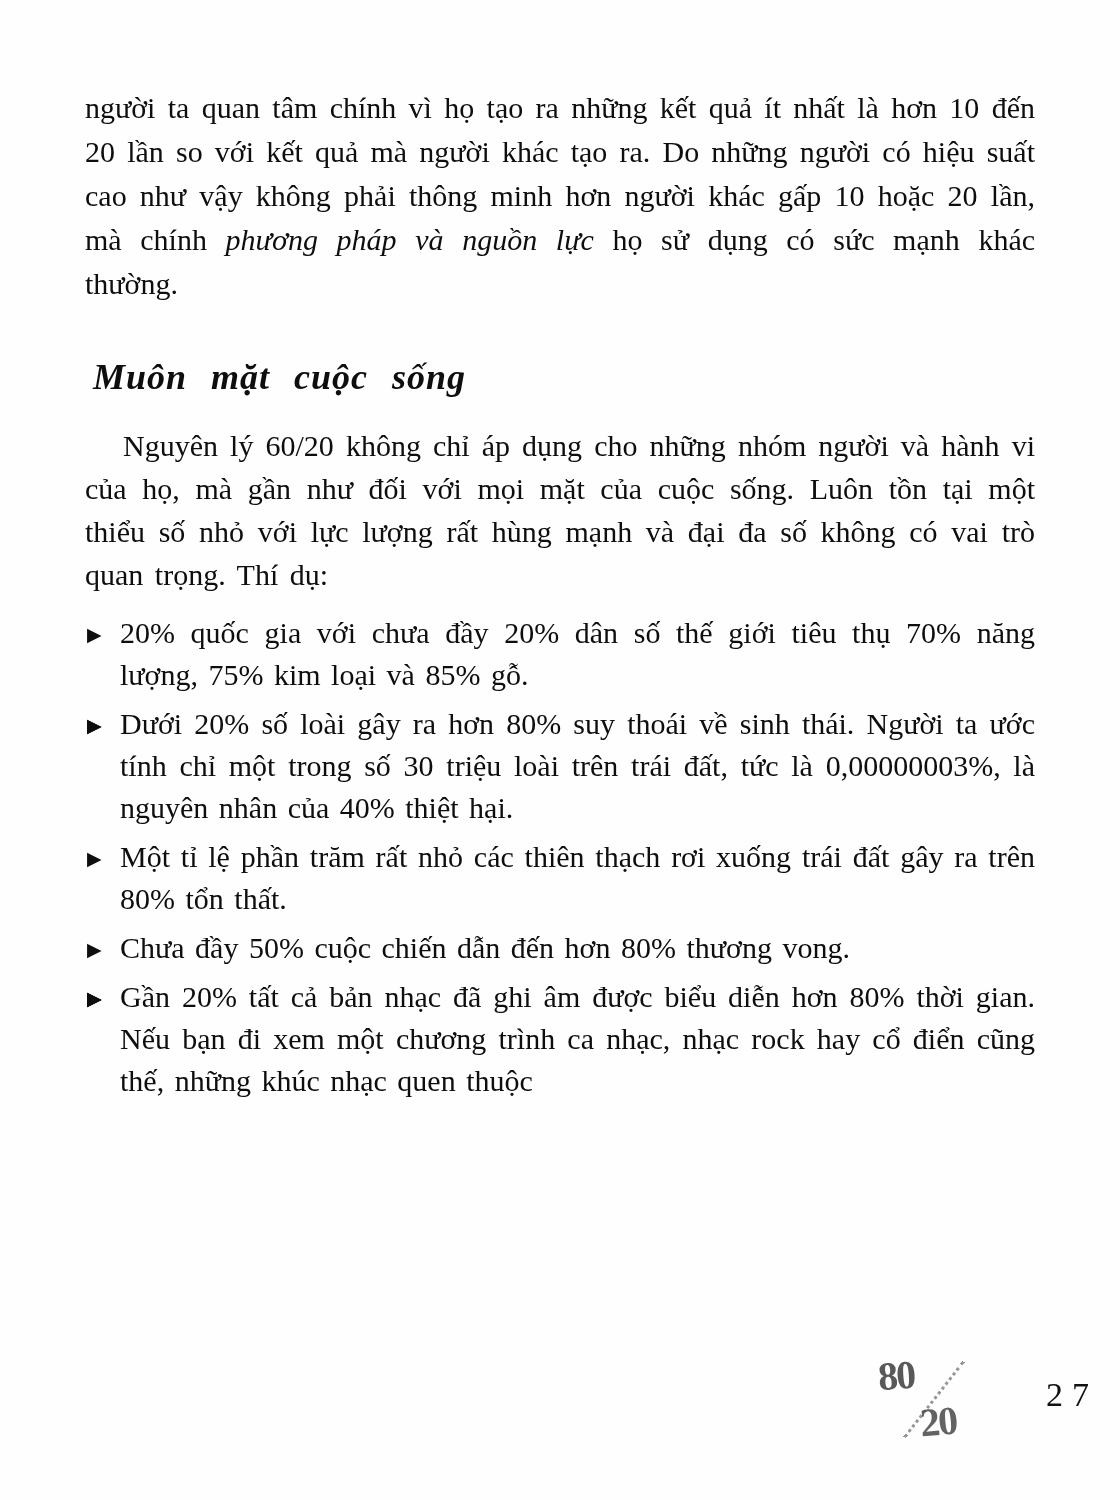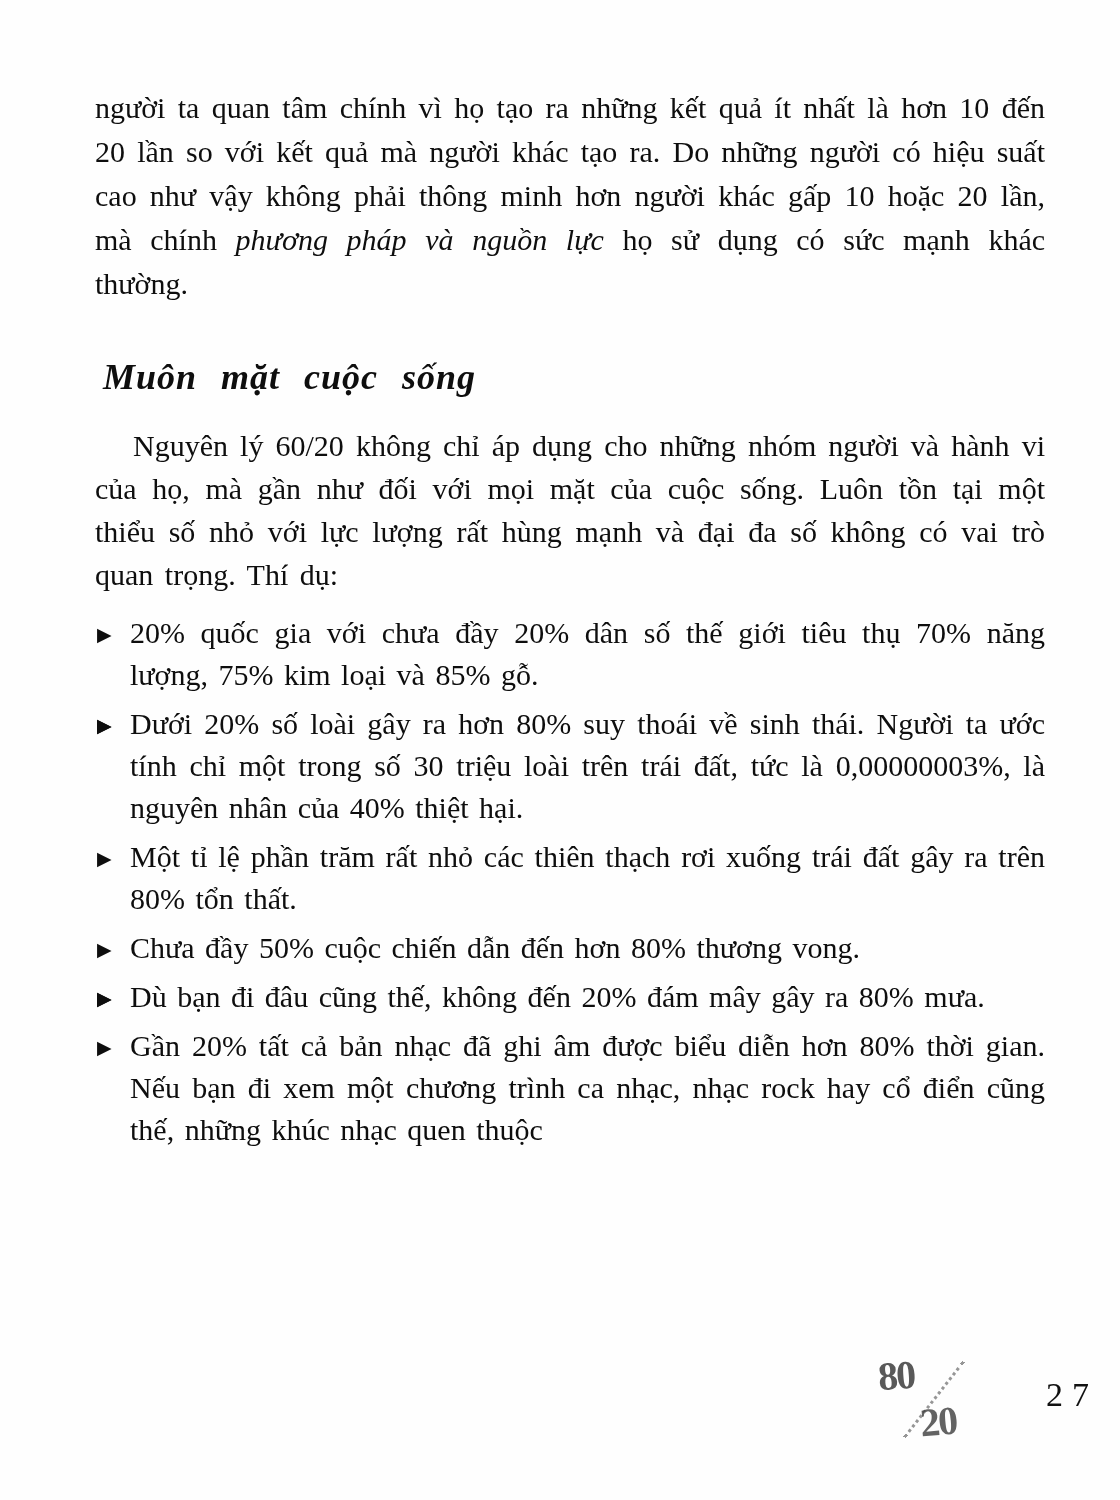--- a/index.html
+++ b/index.html
@@ -8,21 +8,21 @@
     width: 1120px;
     height: 1500px;
     margin: 0 auto;
     background: #fefefe;
     font-family: "Liberation Serif", "DejaVu Serif", serif;
     color: #0e0e0e;
     overflow: hidden;
   }
   .content {
     position: absolute;
-    left: 95px;
+    left: 85px;
     top: 86px;
     width: 950px;
   }
   .body-text {
     font-size: 30px;
     line-height: 44px;
     text-align: justify;
     word-spacing: 4px;
     margin: 0;
   }
@@ -140,21 +140,20 @@
       </li>
       <li>
         <span class="bullet-marker">▶</span>
         <span>Chưa đầy 50% cuộc chiến dẫn đến hơn 80% thương vong.</span>
       </li>
       <li>
         <span class="bullet-marker">▶</span>
       </li>
       <li>
         <span class="bullet-marker">▶</span>
-        <span>Dù bạn đi đâu cũng thế, không đến 20% đám mây gây ra 80% mưa.</span>
       </li>
       <li>
         <span class="bullet-marker">▶</span>
         <span>Gần 20% tất cả bản nhạc đã ghi âm được biểu diễn hơn 80% thời gian. Nếu bạn đi xem một chương trình ca nhạc, nhạc rock hay cổ điển cũng thế, những khúc nhạc quen thuộc</span>
       </li>
     </ul>
   </div>
 
   <div class="footer-logo">
     <span class="logo-top">80</span>

